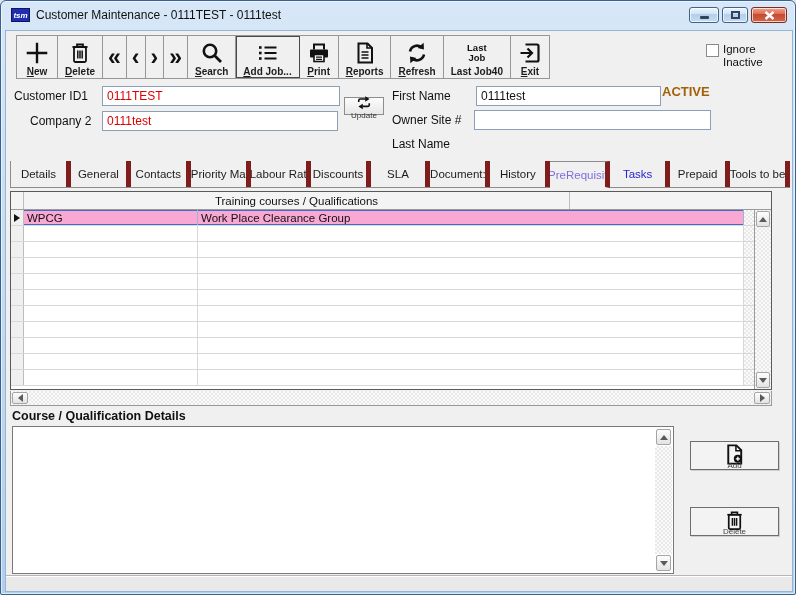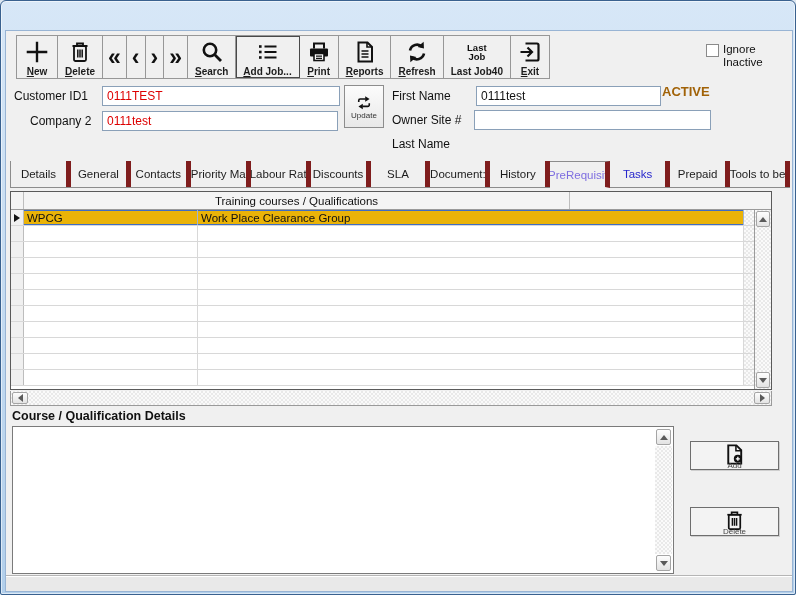--- a/index.html
+++ b/index.html
@@ -15,40 +15,40 @@
   .wbtn{height:16px;border-radius:3px;border:1px solid #45618a;display:flex;align-items:center;justify-content:center;
     background:linear-gradient(#eef6fd,#cfe2f3 45%,#b3cfe9 46%,#c7ddf0);box-shadow:inset 0 0 0 1px rgba(255,255,255,.7);}
   .wbtn.min{width:30px}.wbtn.max{width:26px}
   .wbtn.close{width:36px;border-color:#7c2d1e;background:linear-gradient(#f0a292,#dd6a50 45%,#c64a30 46%,#d3654c);}
   .glyph-dash{width:9px;height:3px;background:#2e4562;margin-top:5px;border-radius:1px;}
   .glyph-box{width:9px;height:8px;border:2px solid #2e4562;background:transparent;}
   
   .client{position:absolute;left:4px;top:29px;width:788px;height:562px;background:#f0f0f0;border:1px solid #98b4d4;}
   
   .tb-group{position:absolute;left:10px;top:4px;height:44px;display:inline-flex;border:1px solid #979797;background:#f0f0f0;}
-  .tb-btn{display:flex;flex-direction:column;align-items:center;justify-content:center;padding:2px 7px 1px;
+  .tb-btn{display:flex;flex-direction:column;align-items:center;justify-content:flex-end;padding:2px 7px 1px;
     border-right:1px solid #979797;min-width:34px;cursor:default;background:#f0f0f0;}
   .tb-btn:last-child{border-right:none;}
   .tb-btn.nav{min-width:16px;padding:2px 5px;justify-content:center;}
   .tb-btn.focused{outline:1px solid #494949;outline-offset:-1px;box-shadow:inset 0 0 0 3px #f0f0f0, inset 0 0 0 4px rgba(0,0,0,.0);}
   .tb-btn.focused .tb-label{text-decoration:none;}
   .tb-btn.focused::after{content:"";position:absolute;}
   .tb-icon{height:27px;display:flex;align-items:center;justify-content:center;}
   .tb-label{font-size:10px;color:#1c1c1c;line-height:11px;white-space:nowrap;font-weight:bold;}
   .chev{font-size:23px;font-weight:600;color:#111;line-height:22px;}
   .lastjob-txt{font-size:9.5px;font-weight:bold;color:#111;line-height:9.5px;text-align:center;display:block;}
   .chk-wrap{position:absolute;left:700px;top:12px;width:74px;display:flex;gap:4px;}
   .chk-box{width:13px;height:13px;background:#fff;border:1px solid #8a8a8a;margin-top:1px;flex:0 0 13px;}
   .chk-label{font-size:11.5px;color:#111;line-height:13px;}
   
   .flabel{position:absolute;font-size:12px;color:#111;}
   .finput{position:absolute;height:20px;border:1px solid #8aa0b8;background:#fff;font-size:12px;
     font-family:"Liberation Sans",sans-serif;padding:1px 4px;color:#111;}
   .finput.redval{color:#dd0000;}
-  .update-btn{position:absolute;left:338px;top:54px;width:40px;height:43px;border:1px solid #8d8d8d;
+  .update-btn{position:absolute;left:338px;top:66px;width:40px;height:18px;border:1px solid #8d8d8d;
     background:linear-gradient(#fcfcfc,#e8e8e8);display:flex;flex-direction:column;align-items:center;justify-content:center;}
   .update-btn .ulabel{font-size:8px;color:#333;line-height:7px;margin-top:-3px;}
   .active-badge{position:absolute;left:656px;top:53px;font-size:13px;font-weight:bold;color:#a16207;}
   
   .tab-strip{position:absolute;left:4px;top:130px;width:780px;height:27px;display:flex;border-bottom:1px solid #8c8c8c;}
   .tab{flex:1;display:flex;align-items:center;justify-content:center;font-size:11.5px;color:#1c1c1c;
     border-right:5px solid #7f1d1d;white-space:nowrap;overflow:hidden;cursor:default;}
   .tab:first-child{border-left:1px solid #8c8c8c;}
   .tab.active{background:#f0f0f0;border-top:1px solid #8c8c8c;margin-bottom:-1px;border-bottom:1px solid #f0f0f0;}
   
@@ -61,21 +61,21 @@
   .gh-code{width:174px;flex:0 0 174px;}
   .gh-qual{width:546px;flex:0 0 546px;}
   .gh-fill{flex:1;border-right:none;}
   .grid-body{position:absolute;left:0;top:18px;right:17px;bottom:0;background:#fff;}
   .grow{display:flex;height:16px;border-bottom:1px solid #d8d8d8;position:relative;}
   .gsel{width:13px;flex:0 0 13px;background:#f0f0f0;border-right:1px solid #bdbdbd;display:flex;align-items:center;justify-content:center;}
   .gcell{font-size:11.5px;color:#111;padding:0 3px;display:flex;align-items:center;border-right:1px solid #d8d8d8;overflow:hidden;white-space:nowrap;}
   .gcell.code{width:174px;flex:0 0 174px;}
   .gcell.qual{width:546px;flex:0 0 546px;}
   .gfill{flex:1;}
-  .grow.sel{background:#eab308;box-shadow:inset 0 1px 0 #3f6dc3,inset 0 -1px 0 #3f6dc3,inset -1px 0 0 #3f6dc3;}
+  .grow.sel{background:#f9a8d4;box-shadow:inset 0 1px 0 #3f6dc3,inset 0 -1px 0 #3f6dc3,inset -1px 0 0 #3f6dc3;}
   .grow.sel .gcell{border-right-color:#9fb4d4;}
   .grow.sel .gsel{background:#f0f0f0;}
   .tri-r{width:0;height:0;border-top:4px solid transparent;border-bottom:4px solid transparent;border-left:6px solid #111;}
   
   .vscroll{position:absolute;top:18px;right:0;width:17px;bottom:0;border-left:1px solid #9a9a9a;}
   .sb-btn{position:absolute;left:1px;right:1px;height:16px;background:linear-gradient(#fdfdfd,#e3e3e3);
     border:1px solid #a5a5a5;border-radius:2px;display:flex;align-items:center;justify-content:center;}
   .sb-btn.top{top:1px}.sb-btn.bottom{bottom:1px}
   .tri-up{width:0;height:0;border-left:4px solid transparent;border-right:4px solid transparent;border-bottom:5px solid #5a5a5a;}
   .tri-down{width:0;height:0;border-left:4px solid transparent;border-right:4px solid transparent;border-top:5px solid #5a5a5a;}
@@ -95,20 +95,37 @@
     box-shadow:1px 1px 0 #cfcfcf;display:flex;flex-direction:column;align-items:center;justify-content:center;}
   .act-btn .alabel{font-size:8px;color:#444;line-height:6px;margin-top:-7px;}
   .act-add{top:410px}.act-del{top:476px}
   
   .statusbar{position:absolute;left:0;right:0;bottom:0;height:15px;background:#e9e9e9;border-top:1px solid #fff;box-shadow:0 -1px 0 #b5b5b5;}
 </style>
 </head>
 <body>
 
 <div class="window">
+  <div class="titlebar">
+    <div class="app-logo">tsm</div>
+    <div class="title-text">Customer Maintenance - 0111TEST - 0111test</div>
+    <div class="win-btns">
+      <div class="wbtn min">
+          <span class="glyph-dash"></span>
+        </div>
+      <div class="wbtn max">
+          <span class="glyph-box"></span>
+        </div>
+      <div class="wbtn close">
+        <svg width="11" height="9" viewBox="0 0 11 9">
+            <path d="M1.5 1l8 7M9.5 1l-8 7" stroke="#fff" stroke-width="2.4"></path>
+          </svg>
+      </div>
+    </div>
+  </div>
 
   <div class="client">
 
     <div class="tb-group">
         <div class="tb-btn">
           <span class="tb-icon">
             <svg width="26" height="26" viewBox="0 0 24 24">
               <path d="M12 2.5v19M2.5 12h19" stroke="#111" stroke-width="2.2" fill="none"></path>
             </svg>
           </span>

